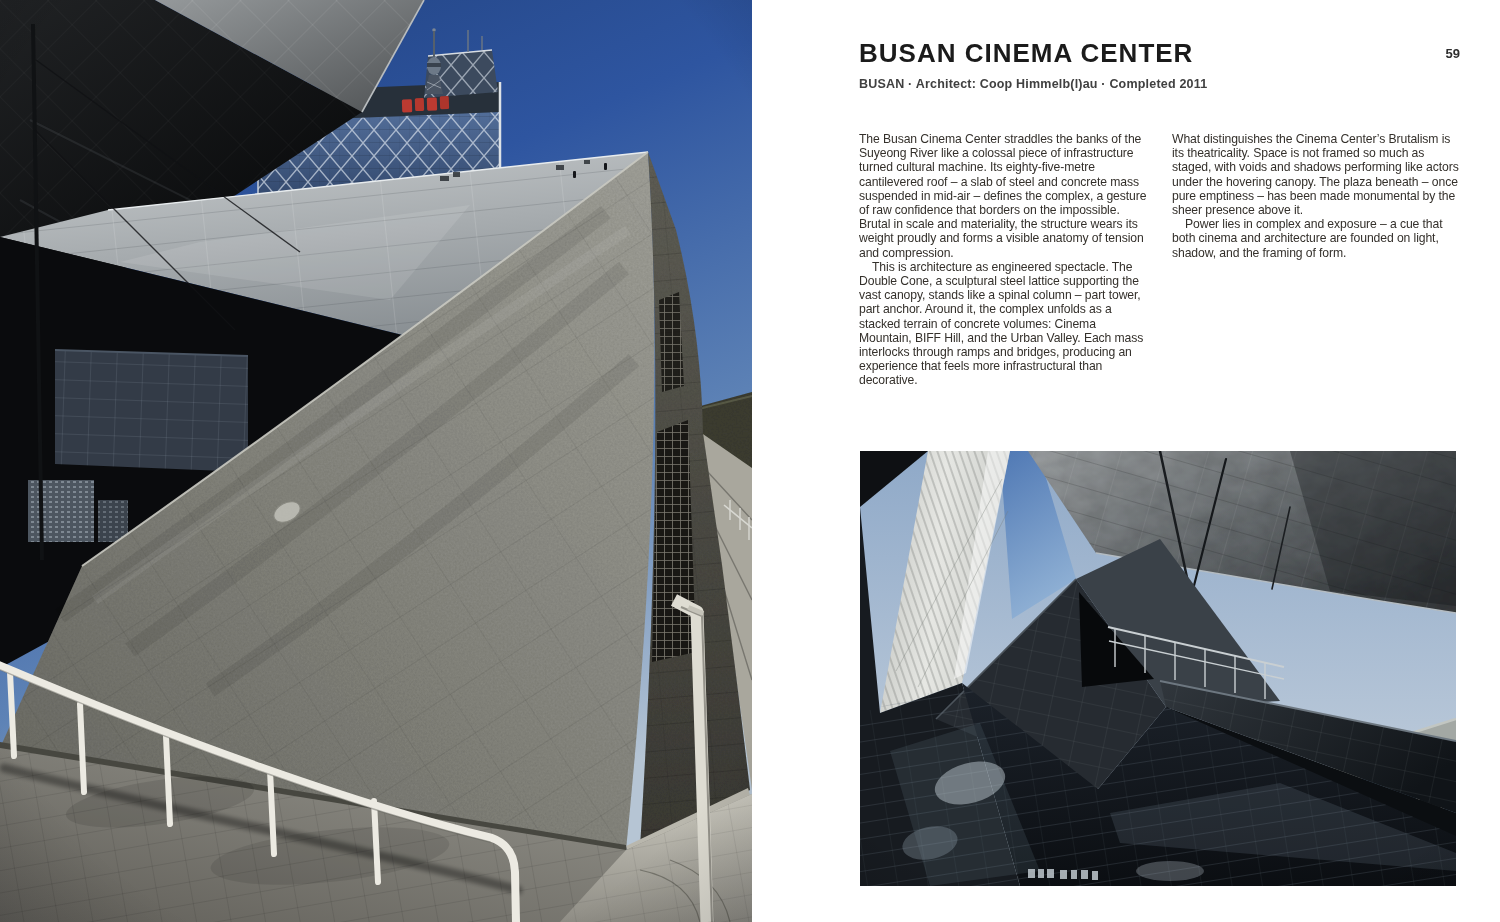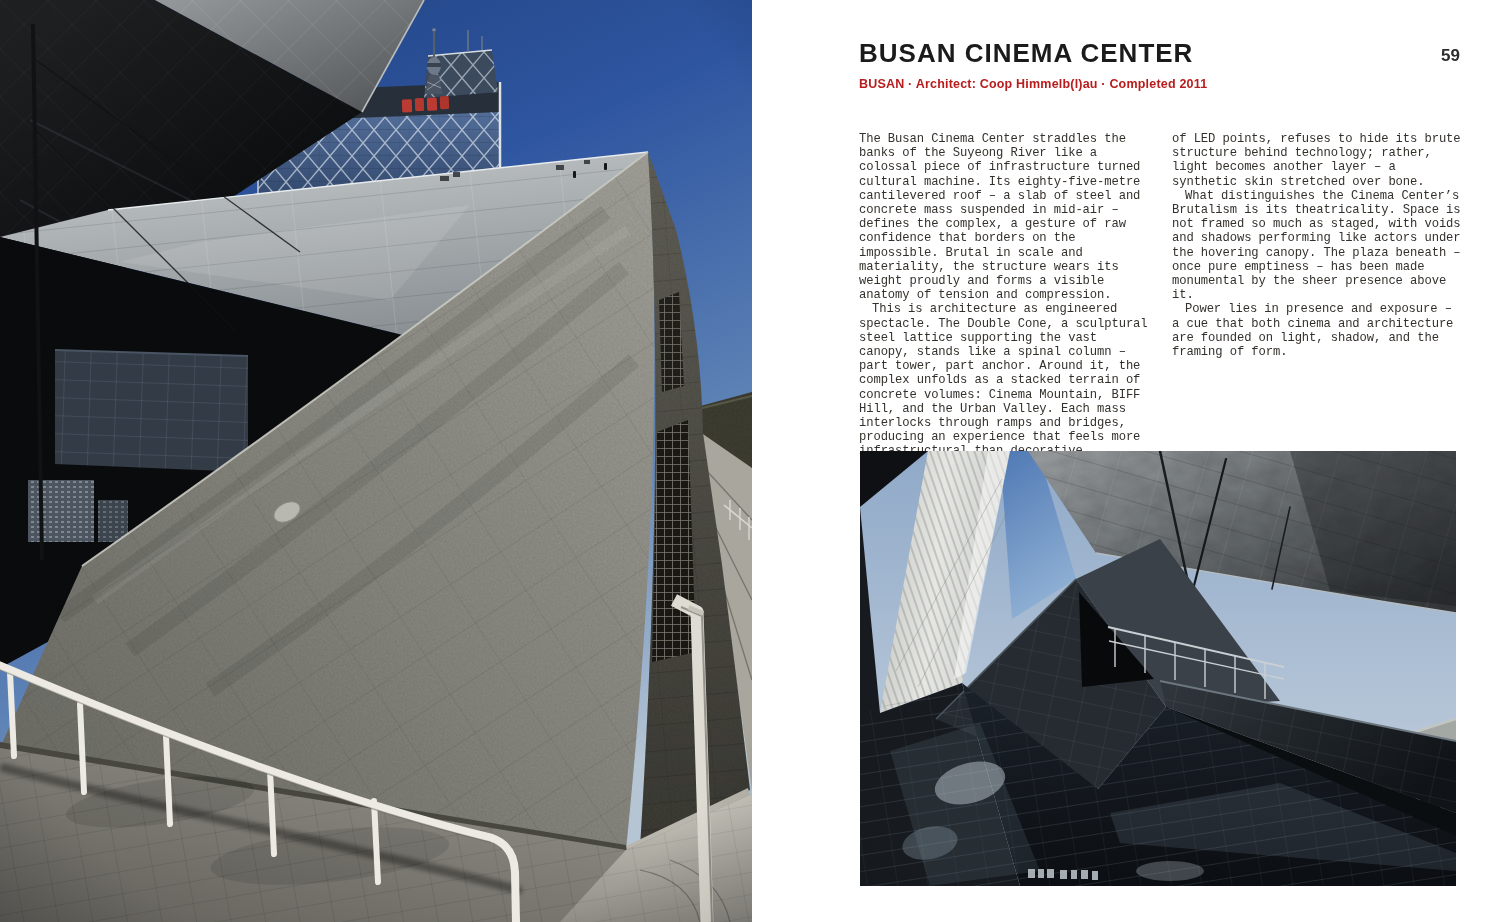--- a/index.html
+++ b/index.html
@@ -8,26 +8,26 @@
   .spread{position:absolute;inset:0;background:#ffffff;}
 
   figure{margin:0;padding:0;}
   .photo-main{position:absolute;left:0;top:0;width:752px;height:922px;overflow:hidden;}
   .photo-detail{position:absolute;left:860px;top:451px;width:596px;height:435px;overflow:hidden;}
   .photo-main svg,.photo-detail svg{display:block;width:100%;height:100%;}
 
   .page-title{position:absolute;left:859px;top:38px;margin:0;
       font-size:26px;font-weight:700;letter-spacing:1px;color:#1b1b1b;}
   .page-number{position:absolute;left:1436px;top:46px;width:24px;text-align:right;
-      font-size:17px;font-weight:700;color:#2e2e2e;}
+      font-size:13px;font-weight:700;color:#2e2e2e;}
   .article-meta{position:absolute;left:859px;top:77px;margin:0;
-      font-size:12.5px;font-weight:700;letter-spacing:.2px;color:#b91c1c;}
+      font-size:12.5px;font-weight:700;letter-spacing:.2px;color:#404040;}
 
   .columns{position:absolute;left:859px;top:132px;width:604px;display:flex;gap:22px;}
-  .col{width:291px;font-family:Liberation Mono, monospace;font-size:12.2px;
+  .col{width:291px;font-family:Liberation Sans, sans-serif;font-size:12.2px;
        line-height:14.2px;letter-spacing:-.1px;color:#34302b;text-align:left;}
   .col p{margin:0;}
   .col p + p{text-indent:13px;}
 </style>
 </head>
 <body>
 
 <div class="spread">
 
   <figure class="photo-main">
@@ -271,23 +271,22 @@
   <h1 class="page-title">BUSAN CINEMA CENTER</h1>
   <div class="page-number">59</div>
   <p class="article-meta">BUSAN · Architect: Coop Himmelb(l)au · Completed 2011</p>
 
   <section class="columns">
     <div class="col">
       <p>The Busan Cinema Center straddles the banks of the Suyeong River like a colossal piece of infrastructure turned cultural machine. Its eighty-five-metre cantilevered roof – a slab of steel and concrete mass suspended in mid-air – defines the complex, a gesture of raw confidence that borders on the impossible. Brutal in scale and materiality, the structure wears its weight proudly and forms a visible anatomy of tension and compression.</p>
       <p>This is architecture as engineered spectacle. The Double Cone, a sculptural steel lattice supporting the vast canopy, stands like a spinal column – part tower, part anchor. Around it, the complex unfolds as a stacked terrain of concrete volumes: Cinema Mountain, BIFF Hill, and the Urban Valley. Each mass interlocks through ramps and bridges, producing an experience that feels more infrastructural than decorative.</p>
     </div>
     <div class="col">
-      <p>of LED points, refuses to hide its brute structure behind technology; rather, light becomes another layer – a synthetic skin stretched over bone.</p>
       <p>What distinguishes the Cinema Center’s Brutalism is its theatricality. Space is not framed so much as staged, with voids and shadows performing like actors under the hovering canopy. The plaza beneath – once pure emptiness – has been made monumental by the sheer presence above it.</p>
-      <p>Power lies in presence and exposure – a cue that both cinema and architecture are founded on light, shadow, and the framing of form.</p>
+      <p>Power lies in complex and exposure – a cue that both cinema and architecture are founded on light, shadow, and the framing of form.</p>
     </div>
   </section>
 
   <figure class="photo-detail">
     <svg viewBox="0 0 596 435" preserveAspectRatio="none">
       <defs>
         <linearGradient id="sky2" x1="0" y1="0" x2="0" y2="1">
           <stop offset="0" stop-color="#8fa9c8"></stop>
             <stop offset="1" stop-color="#ccd6e0"></stop>
         </linearGradient>

